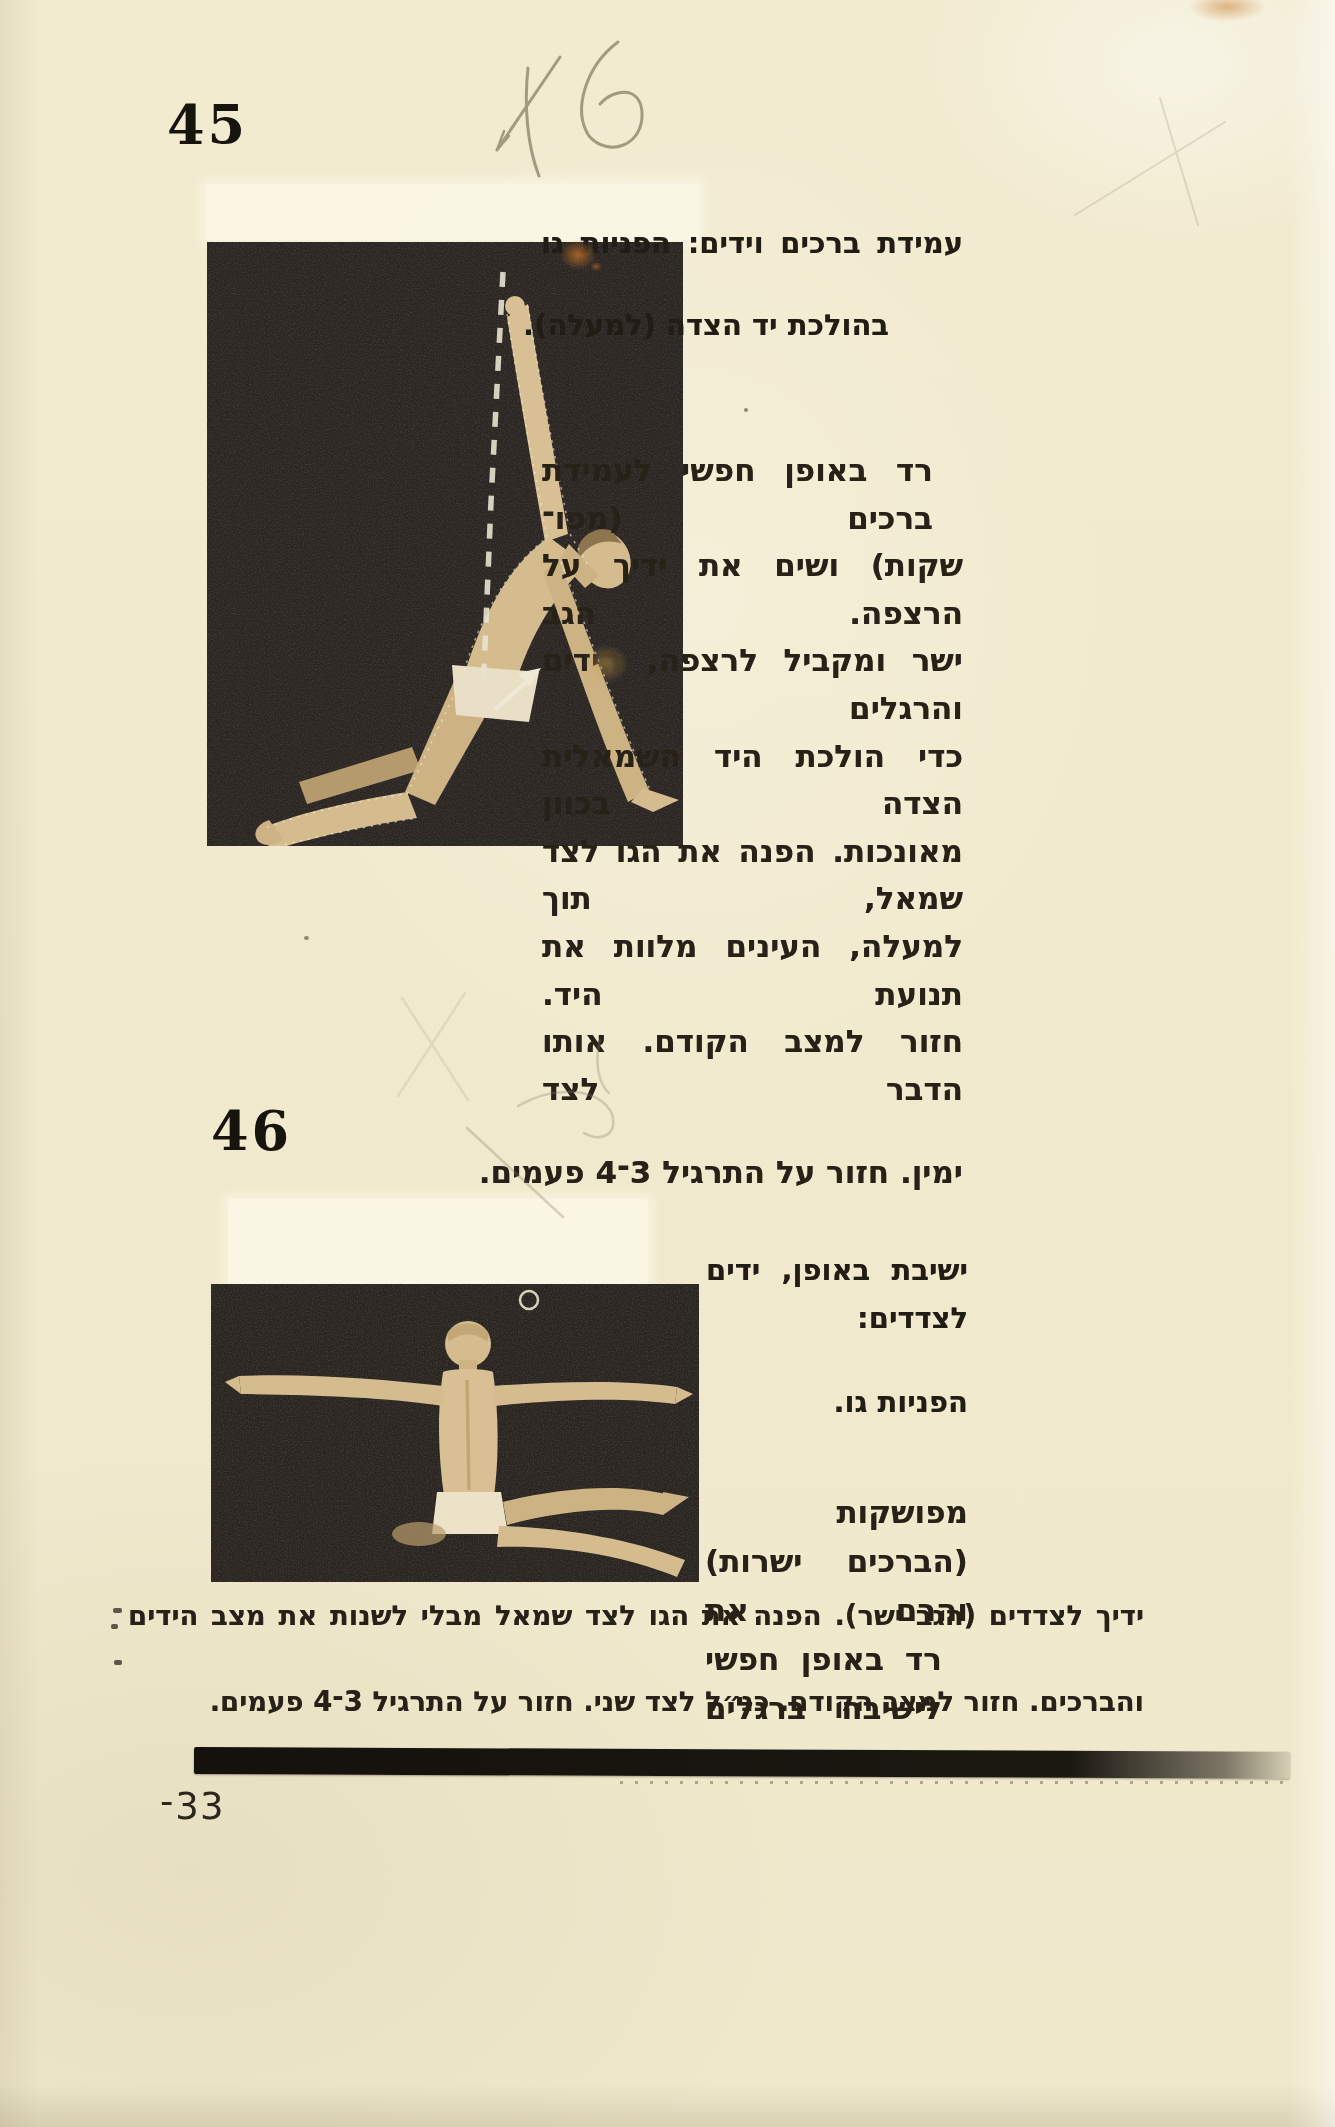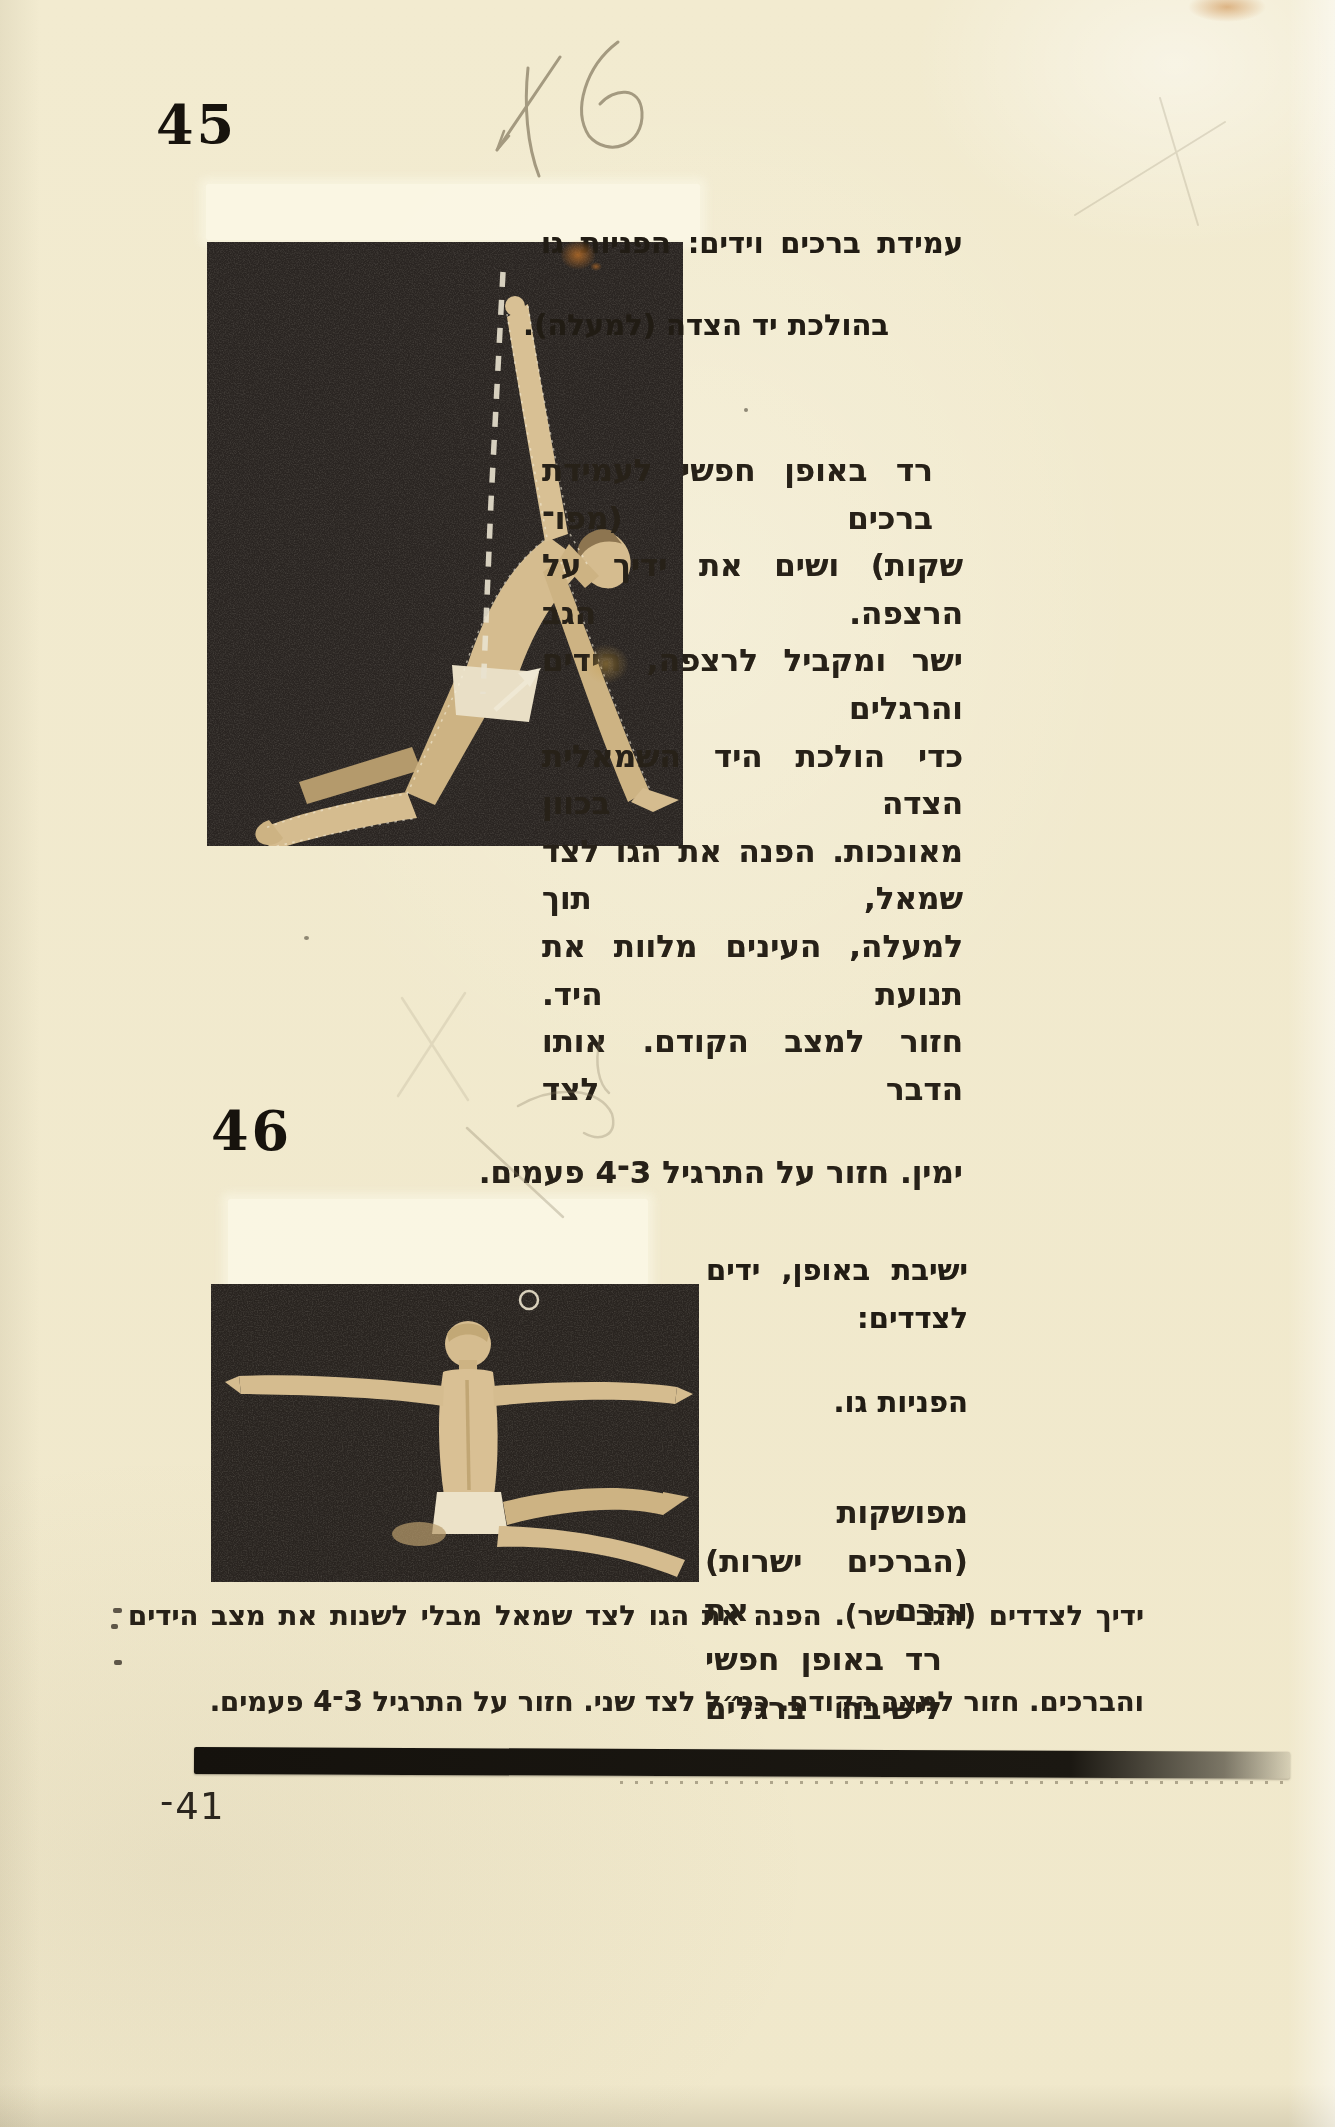--- a/index.html
+++ b/index.html
@@ -11,21 +11,21 @@
       radial-gradient(900px 600px at 14% 88%, rgba(120,100,60,.07), transparent 70%),
       linear-gradient(90deg, rgba(105,90,58,.09), transparent 3%),
       linear-gradient(270deg, rgba(255,255,255,.5), transparent 3.5%),
       linear-gradient(0deg, rgba(80,70,50,.14), transparent 2%),
       linear-gradient(#f2ebd0,#f0e8cb);
     font-family:"DejaVu Sans",sans-serif;color:#262019;
   }
   
   .num{position:absolute;font-family:"DejaVu Serif",serif;font-weight:700;
        font-size:54px;line-height:1;color:#17130d;letter-spacing:3px;}
-  #num45{left:156px;top:98px;}
+  #num45{left:167px;top:98px;}
   #num46{left:211px;top:1104px;}
   
   .patch{position:absolute;background:rgba(252,249,233,.75);
          box-shadow:0 0 10px 6px rgba(252,249,233,.55);border-radius:2px;}
   #patch45{left:206px;top:184px;width:494px;height:56px;}
   #patch46{left:228px;top:1199px;width:420px;height:96px;}
   
   .photo{position:absolute;display:block;}
   #photo45{left:207px;top:242px;width:476px;height:604px;}
   #photo46{left:211px;top:1284px;width:488px;height:298px;}
@@ -183,21 +183,21 @@
     <div class="bline j fi26">רד באופן חפשי לישיבה ברגלים</div>
   </div>
   <div class="body rtl" id="body46full">
     <div class="bline j">ידיך לצדדים (הגב ישר). הפנה את הגו לצד שמאל מבלי לשנות את מצב הידים</div>
     <div class="bline r">והברכים. חזור למצב הקודם. כנ״ל לצד שני. חזור על התרגיל 3־4 פעמים.</div>
   </div>
 
   <div class="bar"></div>
   <div class="dotline"></div>
 
-  <div class="pagenum"><span class="dash">-</span><span>41</span></div>
+  <div class="pagenum"><span class="dash">-</span><span>33</span></div>
 
   <svg class="pencil" width="1335" height="2127" viewBox="0 0 1335 2127">
     <g fill="none" stroke="#8a7f66" stroke-linecap="round">
 
       <g stroke-width="3" opacity="0.75">
         <path d="M497,150 L560,57"></path>
         <path d="M497,150 L509,136 M497,150 L504,131" stroke-width="2.5"></path>
         <path d="M528,68 C524,105 527,145 539,176"></path>
         <path d="M618,42 C586,66 572,110 589,136 C608,158 644,146 642,112 C640,86 614,88 600,104"></path>
       </g>

